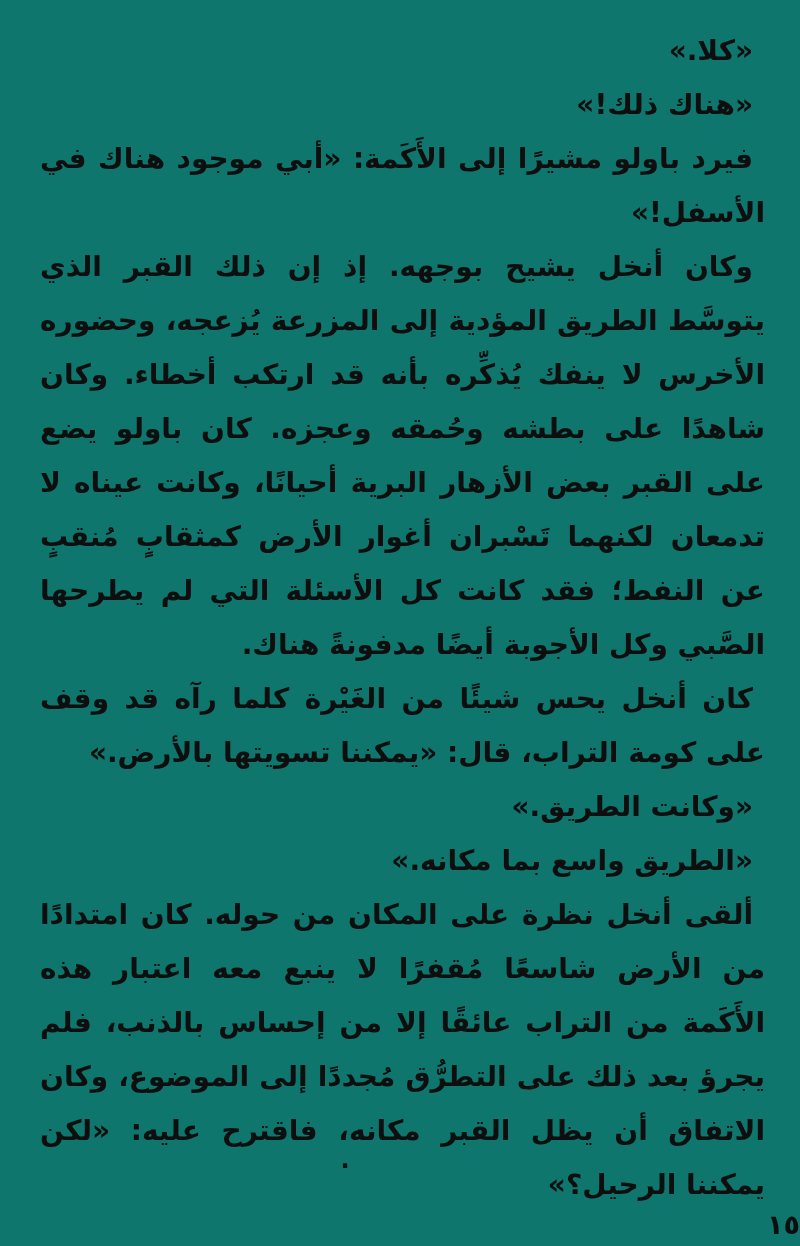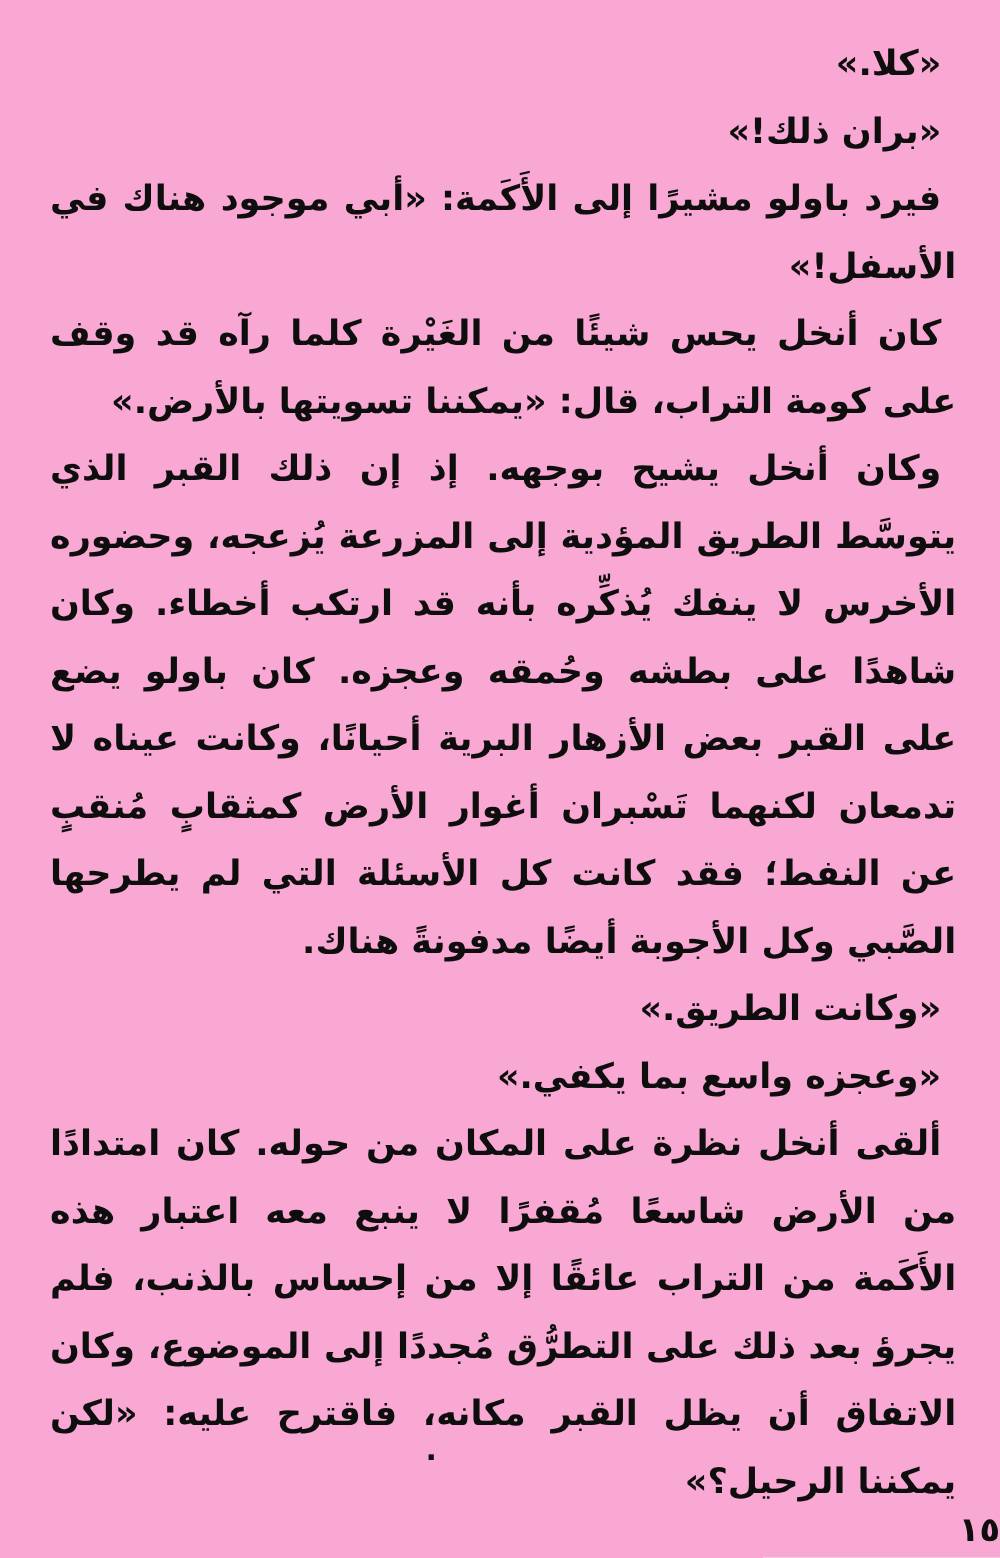--- a/index.html
+++ b/index.html
@@ -5,21 +5,21 @@
   html, body {
     margin: 0;
     padding: 0;
     background: #e8e8e8;
   }
   .page {
     position: relative;
     width: 800px;
     height: 1246px;
     margin: 0 auto;
-    background: #f9a8d4;
+    background: #0f766e;
     color: #0e0e0e;
     font-family: "DejaVu Sans", sans-serif;
     font-weight: 700;
     direction: rtl;
     overflow: hidden;
   }
   .text-block {
     position: absolute;
     top: 24px;
     right: 35px;
@@ -54,26 +54,26 @@
     font-size: 27px;
     color: #0e0e0e;
   }
 </style>
 </head>
 <body>
 
 <div class="page">
   <div class="text-block">
     <p>«كلا.»</p>
-    <p>«بران ذلك!»</p>
+    <p>«هناك ذلك!»</p>
     <p>فيرد باولو مشيرًا إلى الأَكَمة: «أبي موجود هناك في الأسفل!»</p>
+    <p>وكان أنخل يشيح بوجهه. إذ إن ذلك القبر الذي يتوسَّط الطريق المؤدية إلى المزرعة يُزعجه، وحضوره الأخرس لا ينفك يُذكِّره بأنه قد ارتكب أخطاء. وكان شاهدًا على بطشه وحُمقه وعجزه. كان باولو يضع على القبر بعض الأزهار البرية أحيانًا، وكانت عيناه لا تدمعان لكنهما تَسْبران أغوار الأرض كمثقابٍ مُنقبٍ عن النفط؛ فقد كانت كل الأسئلة التي لم يطرحها الصَّبي وكل الأجوبة أيضًا مدفونةً هناك.</p>
     <p>كان أنخل يحس شيئًا من الغَيْرة كلما رآه قد وقف على كومة التراب، قال: «يمكننا تسويتها بالأرض.»</p>
-    <p>وكان أنخل يشيح بوجهه. إذ إن ذلك القبر الذي يتوسَّط الطريق المؤدية إلى المزرعة يُزعجه، وحضوره الأخرس لا ينفك يُذكِّره بأنه قد ارتكب أخطاء. وكان شاهدًا على بطشه وحُمقه وعجزه. كان باولو يضع على القبر بعض الأزهار البرية أحيانًا، وكانت عيناه لا تدمعان لكنهما تَسْبران أغوار الأرض كمثقابٍ مُنقبٍ عن النفط؛ فقد كانت كل الأسئلة التي لم يطرحها الصَّبي وكل الأجوبة أيضًا مدفونةً هناك.</p>
     <p>«وكانت الطريق.»</p>
-    <p>«وعجزه واسع بما يكفي.»</p>
+    <p>«الطريق واسع بما مكانه.»</p>
     <p>ألقى أنخل نظرة على المكان من حوله. كان امتدادًا من الأرض شاسعًا مُقفرًا لا ينبع معه اعتبار هذه الأَكَمة من التراب عائقًا إلا من إحساس بالذنب، فلم يجرؤ بعد ذلك على التطرُّق مُجددًا إلى الموضوع، وكان الاتفاق أن يظل القبر مكانه، فاقترح عليه: «لكن يمكننا الرحيل؟»</p>
 
   </div>
 
   <div class="section-dot">.</div>
 
   <div class="page-number">١٥</div>
 </div>
 
 </body></html>

